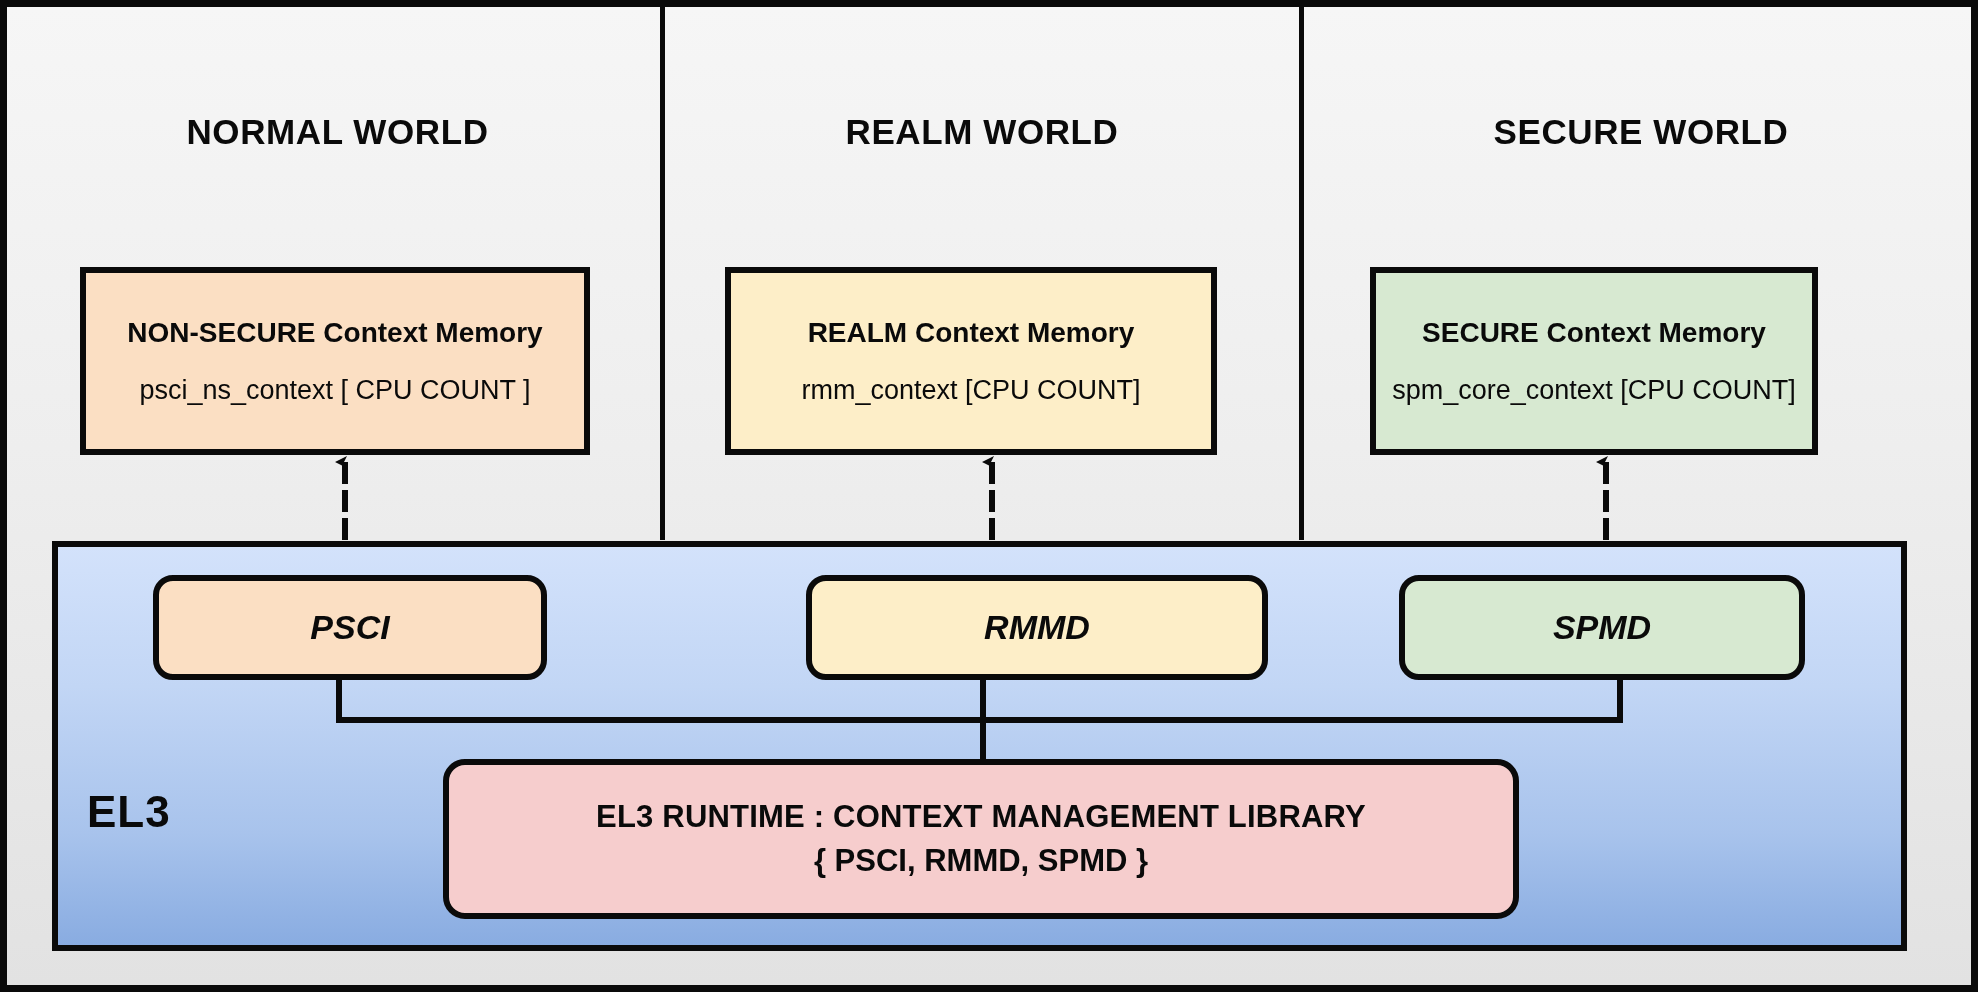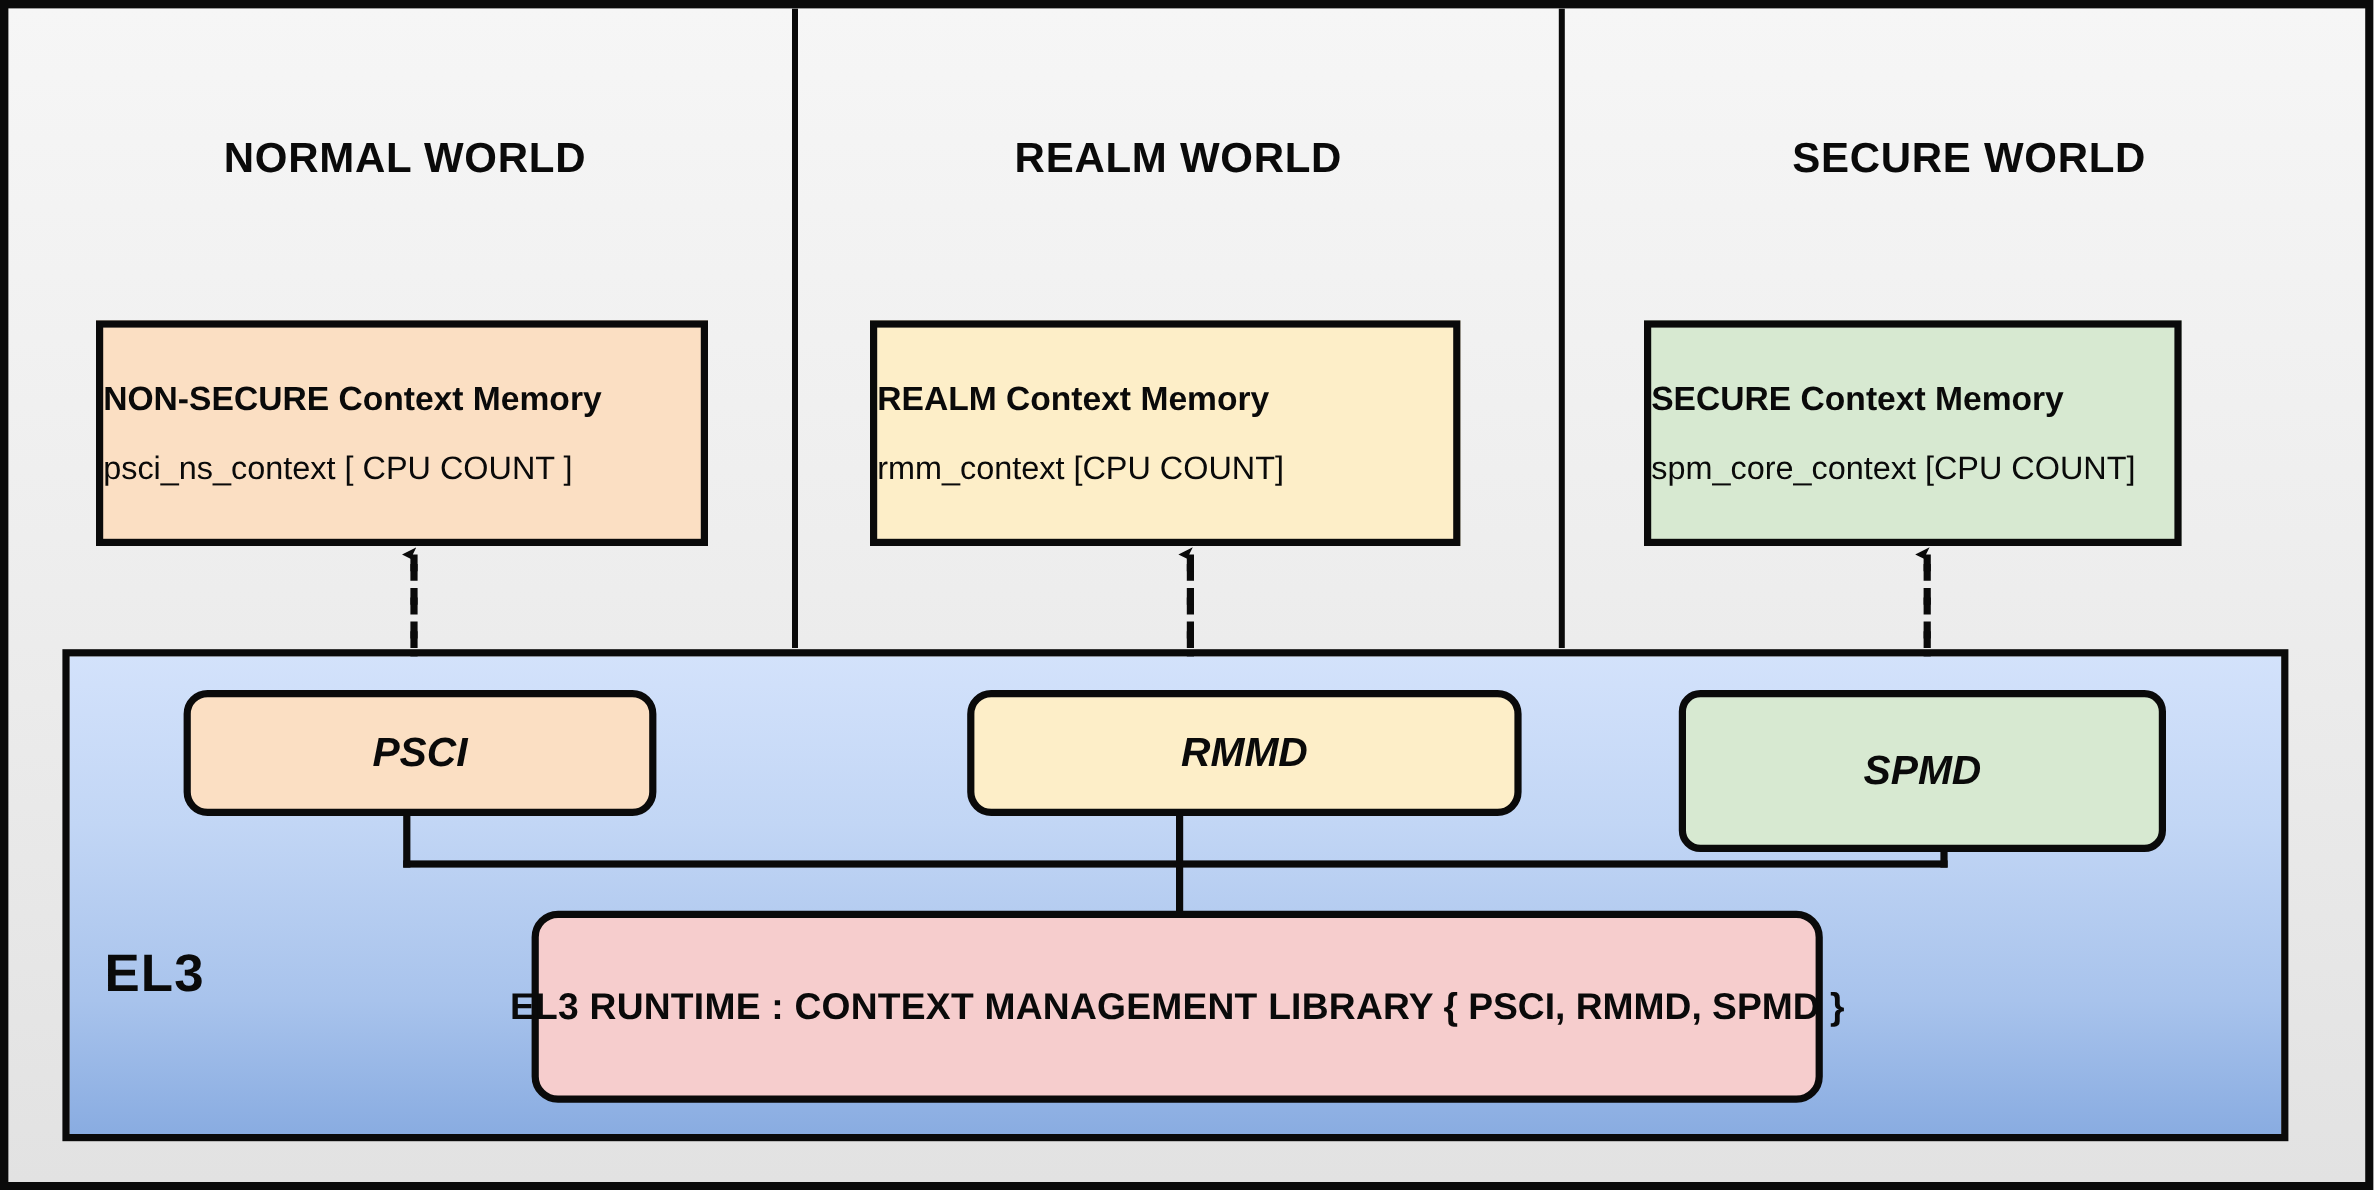--- a/index.html
+++ b/index.html
@@ -34,20 +34,21 @@
     white-space: nowrap;
   }
 
   
   .ctx-box {
     position: absolute;
     box-sizing: border-box;
     border: 6px solid #0a0a0a;
     display: flex;
     flex-direction: column;
+    align-items: center;
     justify-content: center;
     gap: 26px;
   }
   .ctx-title {
     font-size: 28px;
     font-weight: bold;
     color: #0a0a0a;
     white-space: nowrap;
   }
   .ctx-sub {
@@ -104,20 +105,21 @@
     position: absolute;
     left: 436px;
     top: 752px;
     width: 1076px;
     height: 160px;
     box-sizing: border-box;
     border: 6px solid #0a0a0a;
     border-radius: 22px;
     background: #f6cdcd;
     display: flex;
+    flex-direction: column;
     align-items: center;
     justify-content: center;
     gap: 8px;
   }
   #runtime-box .rt-line1 {
     font-size: 31px;
     font-weight: bold;
     color: #0a0a0a;
     white-space: nowrap;
     letter-spacing: 0.2px;
@@ -194,20 +196,20 @@
   <div class="conn" style="left:329px; top:710px; width:1287px; height:6px;"></div>
 
   <div class="conn" style="left:1610px; top:670px; width:6px; height:46px;"></div>
 
   <div class="conn" style="left:973px; top:670px; width:6px; height:90px;"></div>
 
   <div class="disp-box" style="left:146px; top:568px; width:394px; height:105px; background:#fbdfc3;">PSCI</div>
 
   <div class="disp-box" style="left:799px; top:568px; width:462px; height:105px; background:#fdeec8;">RMMD</div>
 
-  <div class="disp-box" style="left:1392px; top:568px; width:406px; height:135px; background:#d7e9d1;border-radius:18px;">SPMD</div>
+  <div class="disp-box" style="left:1392px; top:568px; width:406px; height:105px; background:#d7e9d1;">SPMD</div>
 
   <div id="runtime-box">
     <div class="rt-line1">EL3 RUNTIME : CONTEXT MANAGEMENT LIBRARY</div>
     <div class="rt-line2">{ PSCI, RMMD, SPMD }</div>
   </div>
 
 </div>
 
 </body></html>

